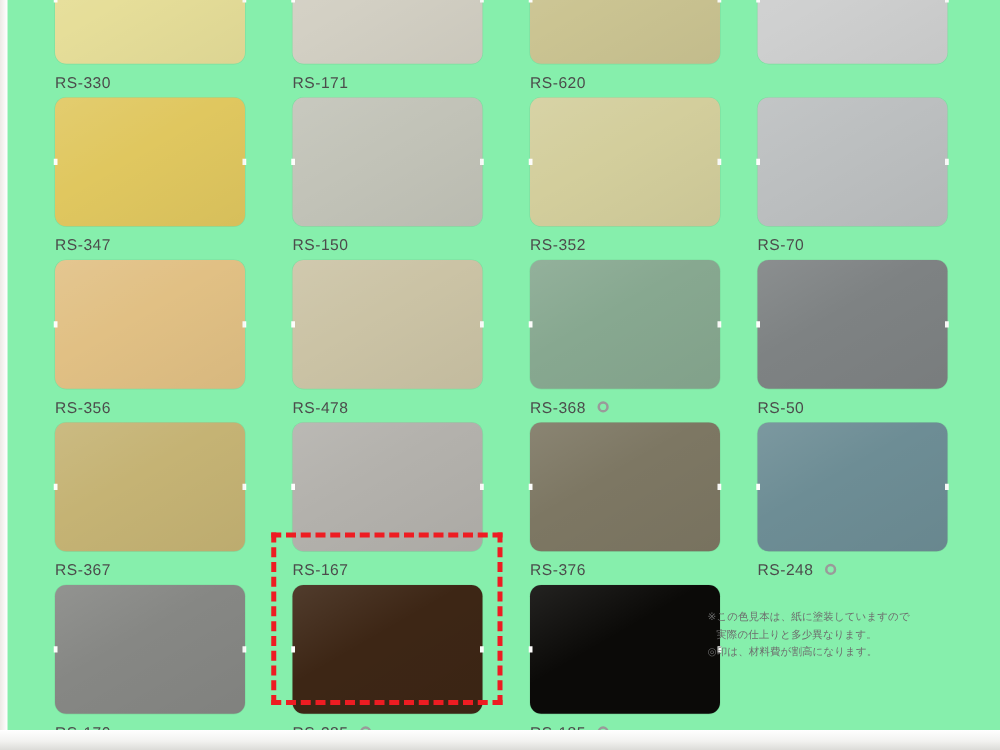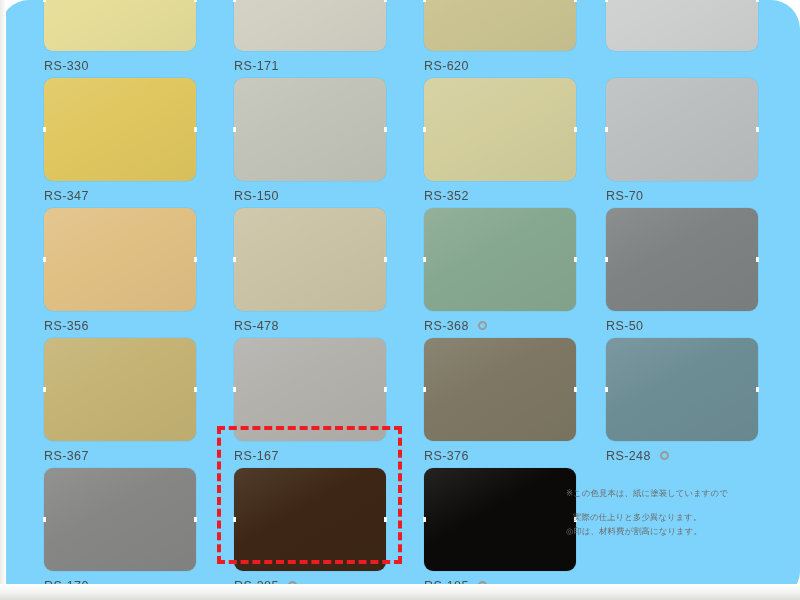--- a/index.html
+++ b/index.html
@@ -6,22 +6,21 @@
   html,body{margin:0;padding:0;}
   body{
     width:800px;height:600px;
     background:#ffffff;
     font-family:"Liberation Sans","DejaVu Sans",sans-serif;
     overflow:hidden;
     position:relative;
   }
   #sheet{
     position:absolute;inset:0;
-    background:#7dd3fc;
-    border-radius:29px;
+    background:#86efac;
   }
   
   #paper-edge-bottom{
     position:absolute;left:0;right:0;bottom:0;height:16px;
     background:linear-gradient(to bottom,#ffffff 0%,#f2f2f0 55%,#dcdcd8 100%);
   }
   #paper-edge-left{
     position:absolute;left:0;top:0;bottom:0;width:6px;
     background:linear-gradient(to right,#eceae6,#ffffff);
   }
@@ -102,21 +101,21 @@
   #note{
     position:absolute;
     left:566px;top:487px;
     width:180px;
     font-size:8.4px;
     line-height:1.65;
     color:#6d6d6d;
     letter-spacing:.1px;
   }
   #note div{white-space:nowrap;}
-  #note .indent{padding-left:7px;margin-top:10px;}
+  #note .indent{padding-left:7px;}
 </style>
 </head>
 <body>
 
 <div id="sheet">
   <div id="paper-edge-left"></div>
 
   <div id="grid">
       <div class="row">
         <div class="cell c0">

